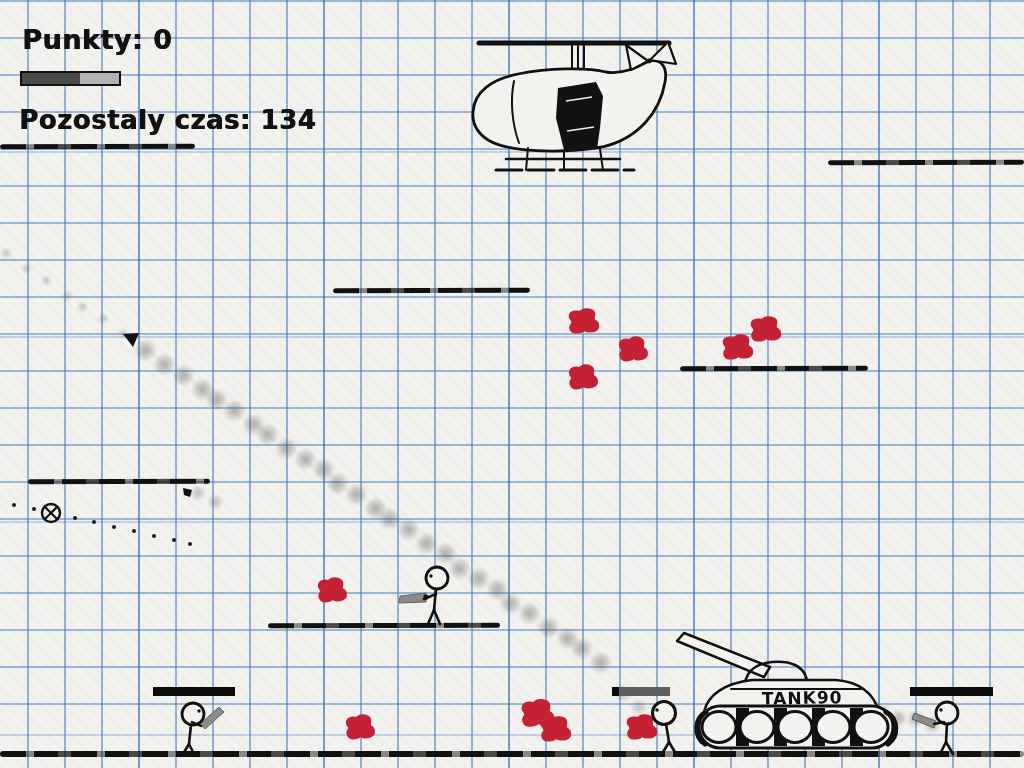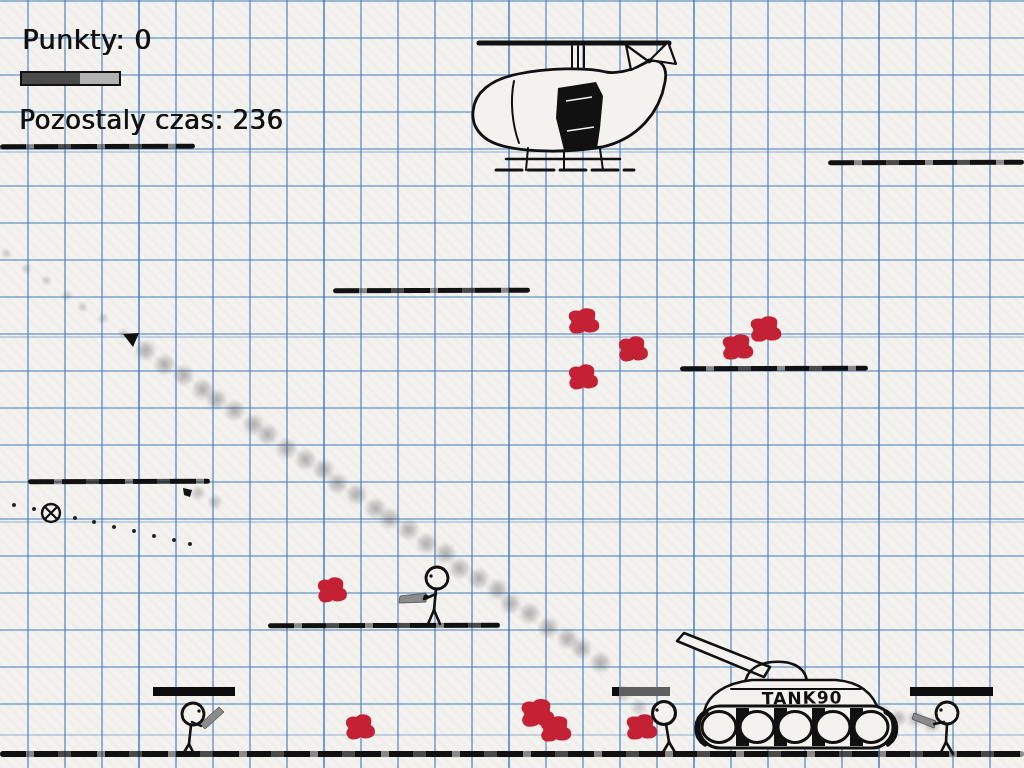--- a/index.html
+++ b/index.html
@@ -13,21 +13,21 @@
       repeating-linear-gradient(90deg, transparent 0 35px, rgba(64,123,189,0.55) 35px 37px),
       repeating-linear-gradient(0deg, transparent 0 35px, rgba(64,123,189,0.50) 35px 37px),
       repeating-linear-gradient(45deg, rgba(0,0,0,0.014) 0 3px, transparent 3px 8px);
     background-position:-45px 0, 0 -62px, -8px 0, 0 -28px, 0 0;
   }
   #fx-layer{position:absolute;inset:0;z-index:2;}
   #sprite-layer{position:absolute;inset:0;z-index:3;}
   #hud{position:absolute;inset:0;z-index:5;pointer-events:none;}
 
   .hud-text{
-    position:absolute;color:var(--ink,#111);font-weight:normal;
+    position:absolute;color:var(--ink,#111);font-weight:bold;
     font-family:"DejaVu Sans", sans-serif;
     letter-spacing:0.5px;text-shadow:0.7px 0 0 var(--ink,#111);
     white-space:nowrap;
   }
   #hud-points{left:22px;top:24px;font-size:27px;}
   #hud-time{left:19px;top:105px;font-size:26px;}
   #hud-ammo{left:19px;top:140px;font-size:26px;}
 
   #player-health{
     position:absolute;left:20px;top:71px;width:97px;height:11px;
@@ -243,16 +243,16 @@
 
     <polygon class="inkfill" points="123,334 139,333 133,347"></polygon>
     <polygon class="inkfill" points="183,488 192,490 190,497 184,495"></polygon>
   </svg>
 
   <div id="hud">
     <div id="hud-points" class="hud-text">Punkty: 0</div>
     <div id="player-health">
       <div id="player-health-fill" style="width: 60%;"></div>
     </div>
-    <div id="hud-time" class="hud-text">Pozostaly czas: 236</div>
+    <div id="hud-time" class="hud-text">Pozostaly czas: 134</div>
   </div>
 
 </div>
 
 </body></html>

